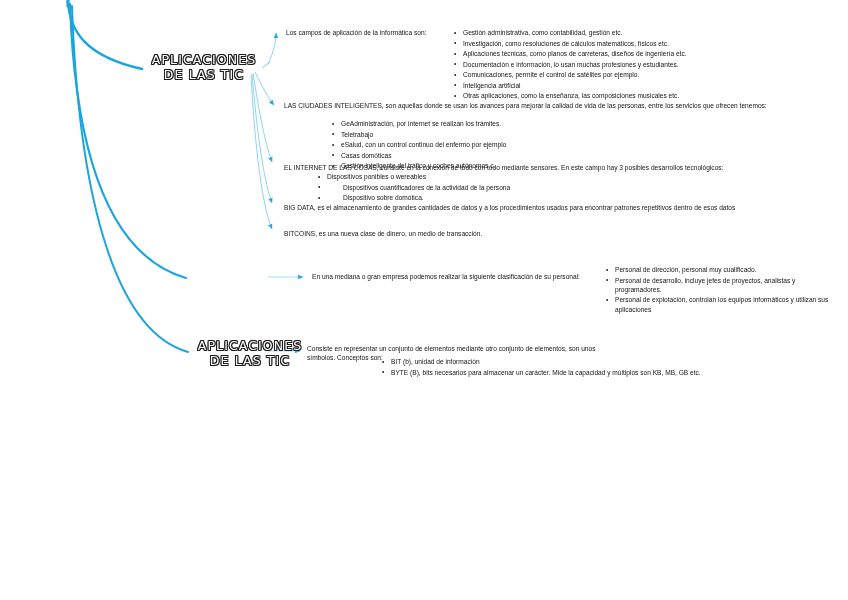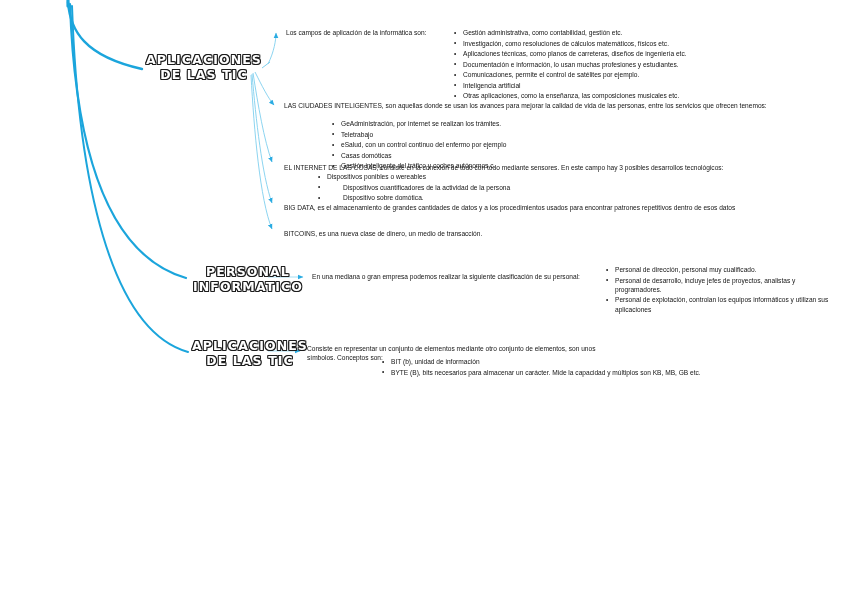--- a/index.html
+++ b/index.html
@@ -30,21 +30,21 @@
     top: 0;
     width: 848px;
     height: 600px;
     pointer-events: none;
   }
 
   
   .node-title {
     position: absolute;
     font-family: "DejaVu Sans", sans-serif;
-    font-weight: bold;
+    font-weight: normal;
     font-size: 12.5px;
     letter-spacing: 1.1px;
     line-height: 15px;
     text-align: center;
     color: #ffffff;
     -webkit-text-stroke: 0.9px #1d1d1d;
     paint-order: stroke fill;
     text-shadow:
       -1px -1px 0 #1d1d1d,  1px -1px 0 #1d1d1d,
       -1px  1px 0 #1d1d1d,  1px  1px 0 #1d1d1d,
@@ -143,22 +143,20 @@
     <path d="M251,75 C254,130 260,200 272,229" stroke="#7FCFEE" stroke-width="0.9" fill="none" marker-end="url(#arrowhead)"></path>
 
     <path d="M268,277 L303,277" stroke="#9BD9F0" stroke-width="0.9" fill="none" marker-end="url(#arrowhead)"></path>
 
     <path d="M268,351 L300,351" stroke="#9BD9F0" stroke-width="0.9" fill="none" marker-end="url(#arrowhead)"></path>
   </svg>
 
   <div class="node-title" id="node-aplicaciones-tic-1">APLICACIONES
 DE LAS TIC</div>
 
-  <div class="node-title" id="node-personal-informatico">PERSONAL
-INFORMATICO</div>
 
   <div class="node-title" id="node-aplicaciones-tic-2">APLICACIONES
 DE LAS TIC</div>
 
   <div class="txt lead" id="blk-campos">Los campos de aplicación de la informática son:</div>
 
   <ul class="bullets txt" id="blk-campos-list">
     <li>Gestión administrativa, como contabilidad, gestión etc.</li>
     <li>Investigación, como resoluciones de cálculos matemáticos, físicos etc.</li>
     <li>Aplicaciones técnicas, como planos de carreteras, diseños de ingeniería etc.</li>

